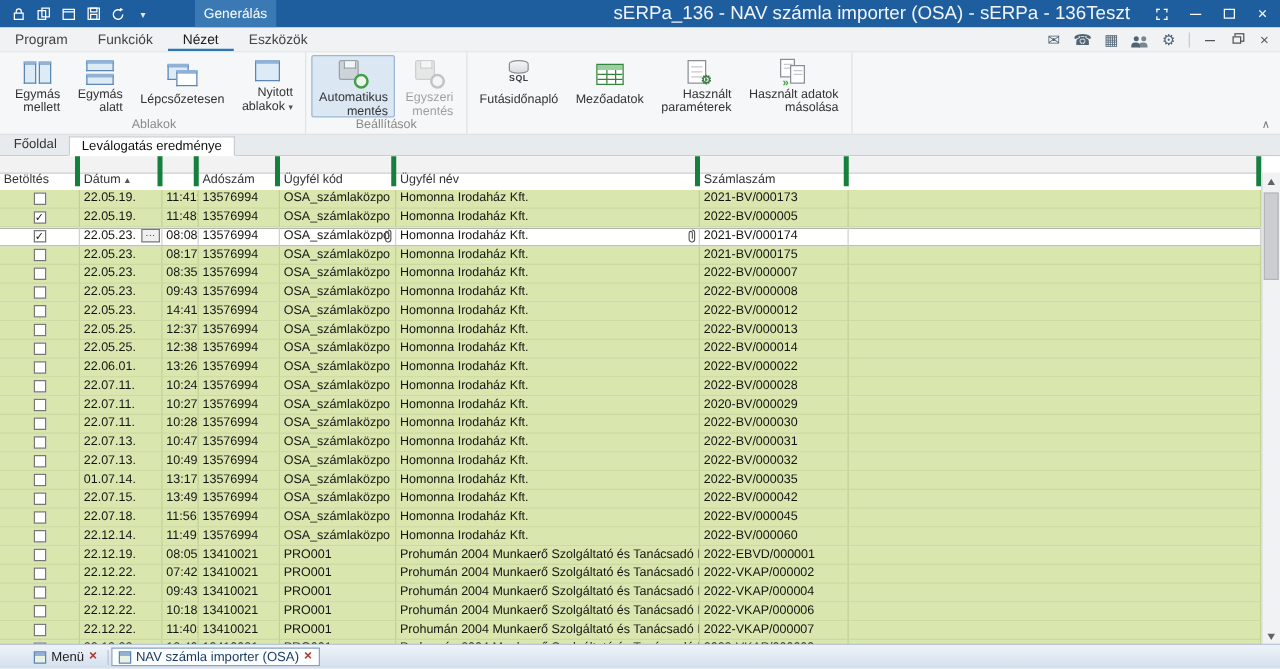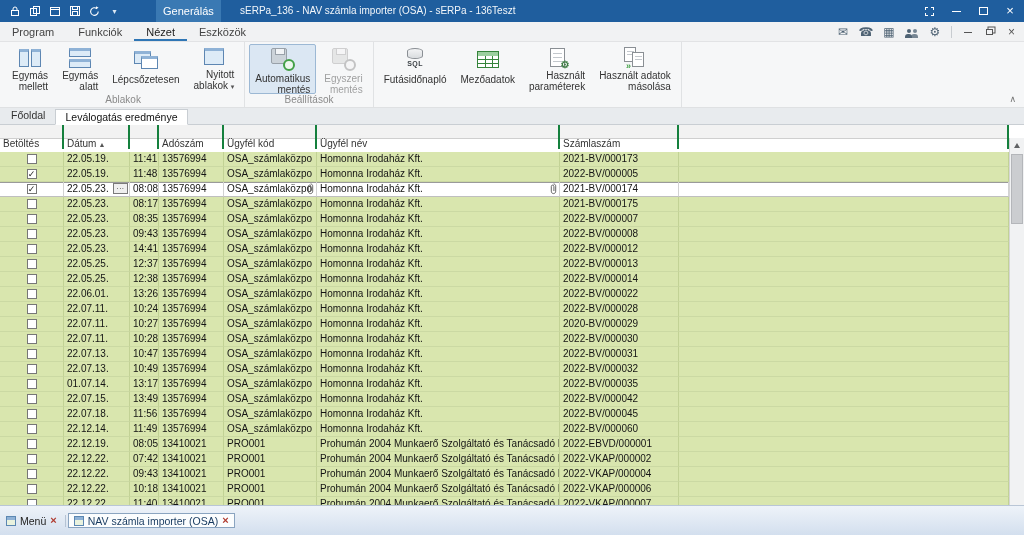--- a/index.html
+++ b/index.html
@@ -5,21 +5,21 @@
   *{box-sizing:border-box;margin:0;padding:0}
   html,body{width:1024px;height:535px;overflow:hidden}
   body{font-family:"Liberation Sans",sans-serif;background:#fff;position:relative;font-size:11px;color:#222}
 
   
   .titlebar{height:22px;background:#1f5e9e;position:relative;display:flex;align-items:center;color:#fff}
   .qa{display:flex;align-items:center;gap:7px;padding-left:8px;height:22px}
   .qa .ico{width:13px;height:13px;display:inline-flex;align-items:center;justify-content:center;cursor:default}
   .qa .caret{font-size:8px;color:#dce8f4}
   .gen-tab{position:absolute;left:156px;top:0;height:22px;background:#3a79b3;padding:0 7px;display:flex;align-items:center;font-size:11px;color:#fff}
-  .tb-title{position:absolute;left:240px;right:120px;text-align:left;font-size:10px;color:#f2f6fa;line-height:22px;white-space:nowrap;overflow:hidden}
+  .tb-title{position:absolute;left:240px;right:120px;text-align:right;font-size:15px;color:#f2f6fa;line-height:22px;white-space:nowrap;overflow:hidden}
   .win-ctrls{position:absolute;right:8px;top:0;height:22px;display:flex;align-items:center;gap:15px}
   .wc{display:inline-flex;align-items:center;justify-content:center;width:12px;height:12px}
   .wc-min i{display:block;width:9px;height:1px;background:#fff}
   .wc-max i{display:block;width:9px;height:8px;border:1px solid #fff}
   .wc-fit i{display:block;width:9px;height:9px;border:1px dashed #fff}
   .wc-close{font-size:13px;color:#fff;line-height:12px}
 
   
   .menubar{height:20px;background:#f1f2f3;border-bottom:1px solid #e2e3e5;display:flex;align-items:stretch;position:relative}
   .menu-item{padding:0 12px;font-size:11px;color:#444;line-height:20px;cursor:default}
@@ -81,21 +81,21 @@
   
   .doctabs{height:17px;background:#e8ebee;border-bottom:1px solid #c9ced3;display:flex;align-items:flex-end;padding-left:2px;gap:1px}
   .dtab{font-size:10.5px;color:#333;padding:1px 9px 2px;height:16px;line-height:13px;cursor:default}
   .dtab.active{background:#fff;border:1px solid #c9ced3;border-bottom:1px solid #fff;margin-bottom:-1px;color:#111}
 
   
   .gridwrap{position:relative;height:391px;background:#fff}
   .grp-hdr{height:13px;background:linear-gradient(#c6d7ea,#a0bddc);border-bottom:1px solid #8fadcd;font-size:10px;font-weight:bold;color:#17365d;line-height:13px;padding-left:4px}
   .gcols{display:grid;grid-template-columns:64px 66px 29px 65px 93px 243px 119px minmax(0,1fr)}
   .col-hdr{height:14px;background:#f2f2f2;border-bottom:1px solid #cfcfcf;font-size:10px;color:#333;margin-right:15px}
-  .col-hdr .hc{border-right:2px solid #15803d;padding:12px 3px;line-height:13px;white-space:nowrap;overflow:hidden;cursor:default}
+  .col-hdr .hc{border-right:4px solid #15803d;padding:12px 3px;line-height:13px;white-space:nowrap;overflow:hidden;cursor:default}
   .sort{font-size:7px;color:#555;margin-left:2px}
   .rows{position:absolute;top:27px;left:0;right:15px;bottom:0;overflow:hidden;background:#fff}
   .grow{height:15px;background:#d9e6ae;font-size:10px;line-height:14px;color:#141414;cursor:default}
   .grow .c{border-right:1px solid #c2d295;border-bottom:1px solid #cbd9a3;padding:0 3px;white-space:nowrap;overflow:hidden;position:relative}
   .grow.selected{background:#fff;box-shadow:inset 0 1px 0 #9a9a9a,inset 0 -1px 0 #9a9a9a}
   .grow.selected .c{border-right-color:#d2d2d2;border-bottom-color:#bfbfbf}
   .cbc{display:flex;align-items:center;justify-content:center}
   .cb{width:10px;height:10px;background:#fff;border:1px solid #777;font-size:9px;line-height:8px;text-align:center;color:#222;display:inline-block}
   .tr{text-align:right}
   .dots{position:absolute;right:1px;top:1px;width:15px;height:11px;border:1px solid #7a7a7a;background:#efefef;font-size:8px;line-height:6px;text-align:center;letter-spacing:.5px;color:#333;cursor:default}
@@ -103,21 +103,21 @@
 
   
   .vscroll{position:absolute;top:13px;right:0;bottom:0;width:15px;background:#f1f2f3;border-left:1px solid #d5d5d5}
   .sb-btn{position:absolute;left:0;width:14px;height:14px;display:flex;align-items:center;justify-content:center}
   .sb-up{top:0}.sb-down{bottom:0}
   .tri-up{width:0;height:0;border-left:3.5px solid transparent;border-right:3.5px solid transparent;border-bottom:5px solid #606265}
   .tri-down{width:0;height:0;border-left:3.5px solid transparent;border-right:3.5px solid transparent;border-top:5px solid #606265}
   .sb-thumb{position:absolute;left:1px;right:1px;top:16px;height:70px;background:#cbcdd0;border:1px solid #b4b6ba}
 
   
-  .taskbar{position:absolute;left:0;right:0;bottom:0;height:30px;background:linear-gradient(#eef3f9,#d3dfee);border-top:1px solid #b9c6d6;display:flex;align-items:center;padding-left:0;font-size:10.5px}
+  .taskbar{position:absolute;left:0;right:0;bottom:0;height:20px;background:linear-gradient(#eef3f9,#d3dfee);border-top:1px solid #b9c6d6;display:flex;align-items:center;padding-left:21px;font-size:10.5px}
   .tk-tab{display:flex;align-items:center;gap:4px;padding:0 5px;height:15px;border:1px solid transparent;cursor:default}
   .tk-tab.active{background:#fbfdfe;border-color:#8aa4c0;color:#16395f}
   .tk-ico{width:10px;height:10px;border:1px solid #5b87b2;background:linear-gradient(#8fb2d6 0 3px,#e9f2de 3px);display:inline-block}
   .tk-close{color:#b03a2e;font-size:11px;font-weight:bold;line-height:11px}
   .tk-sep{width:1px;height:12px;background:#b5c3d4;margin:0 2px}
 </style>
 </head>
 <body>
 
 <div class="titlebar">

